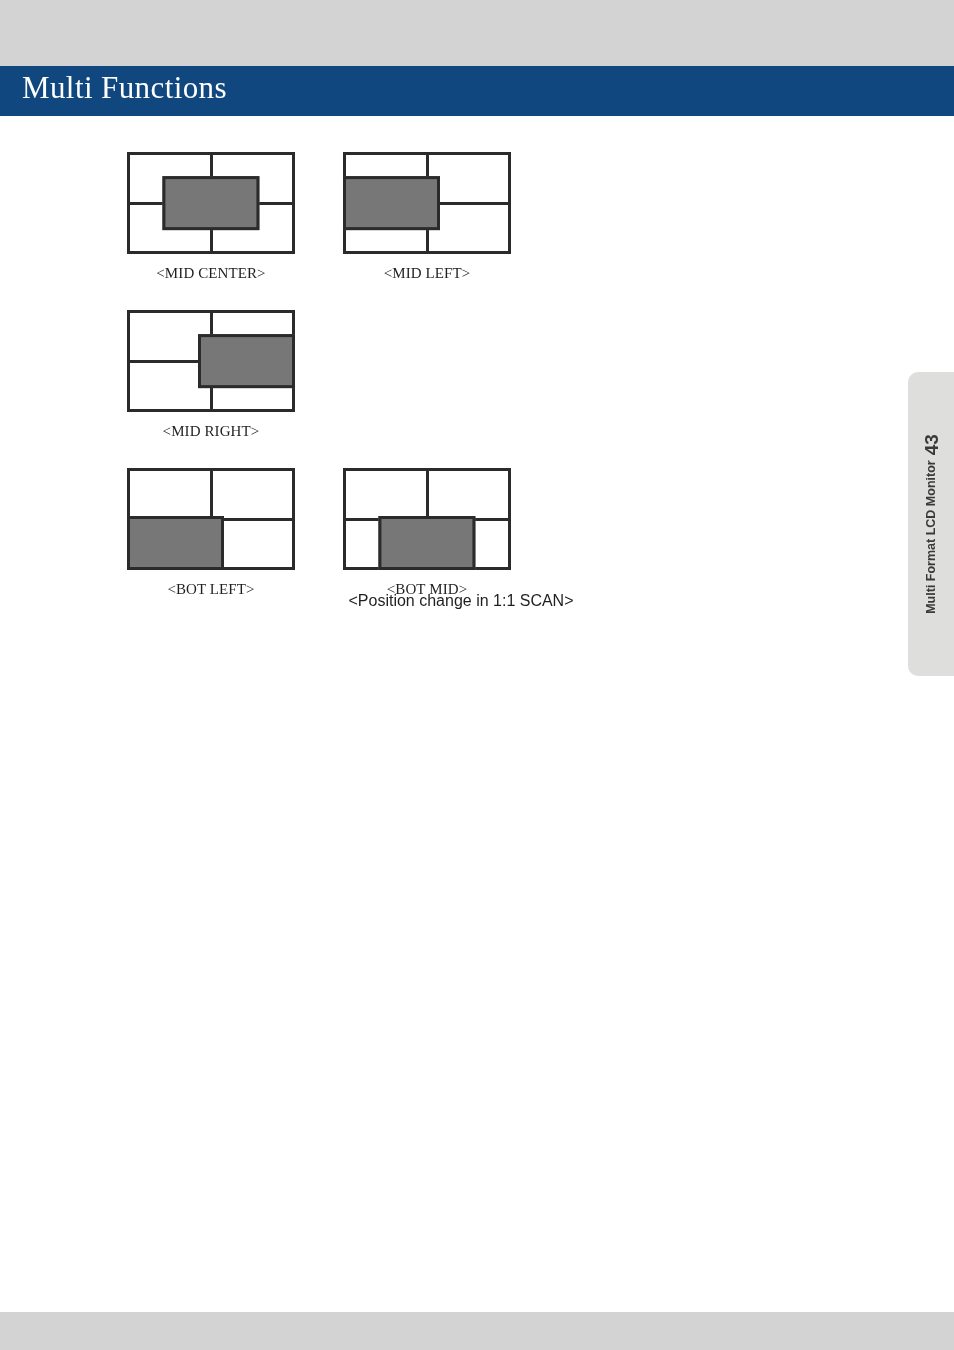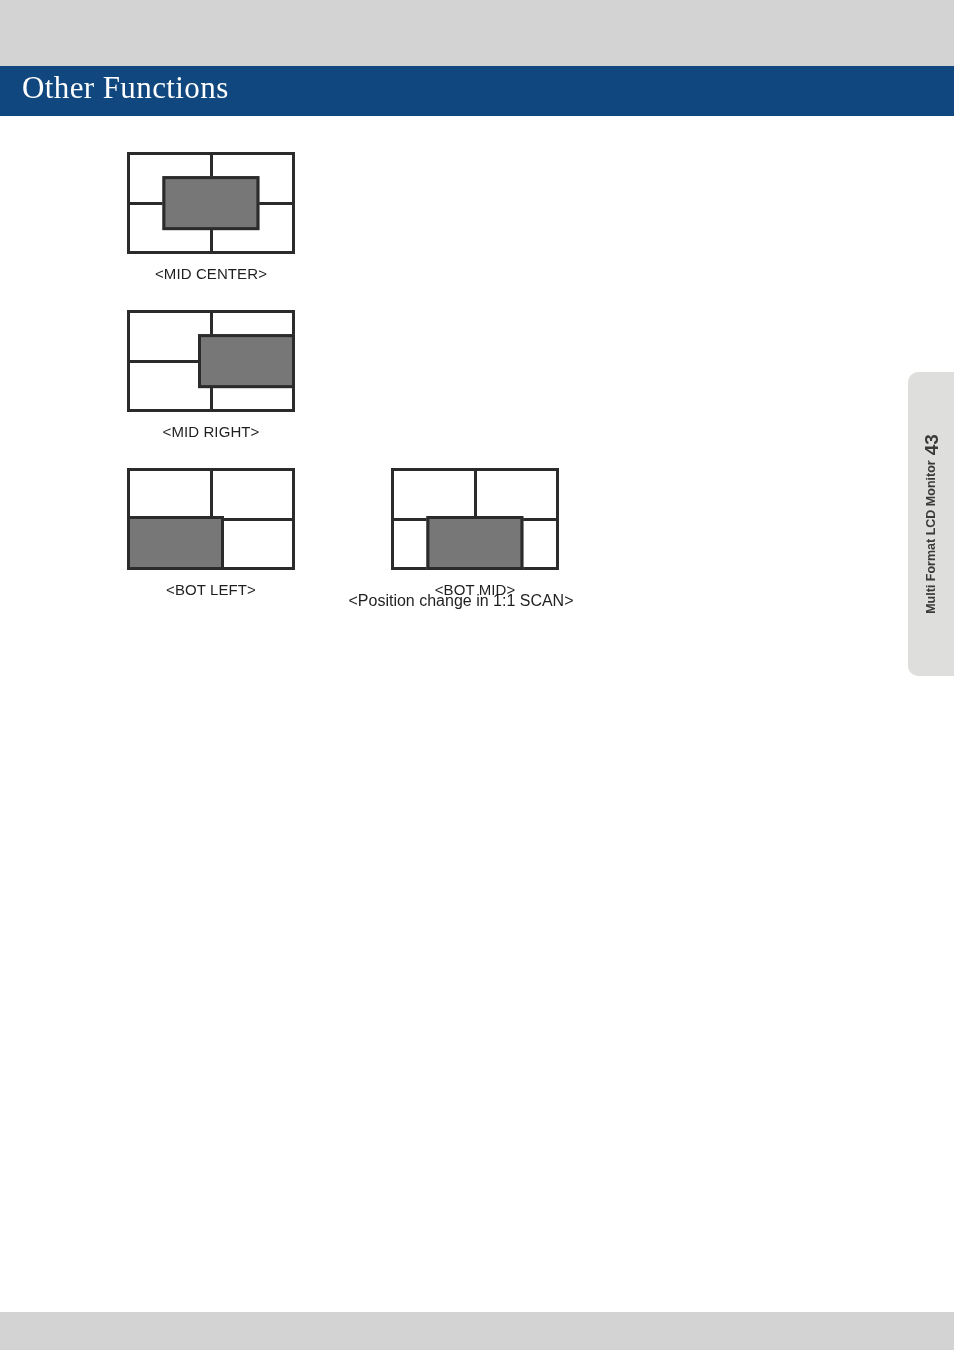--- a/index.html
+++ b/index.html
@@ -85,21 +85,22 @@
   .diagram-area {
     position: absolute;
     left: 0;
     top: 152px;
     width: 954px;
   }
   .diagram-row {
     display: flex;
     justify-content: flex-start;
     padding-left: 126px;
-    gap: 94px;
+    gap: 46px;
+    font-family: Liberation Serif, serif;
   }
   .diagram-cell {
     width: 170px;
     display: flex;
     flex-direction: column;
     align-items: center;
   }
   .diagram-box {
     position: relative;
     width: 168px;
@@ -166,40 +167,48 @@
     box-sizing: border-box;
   }
 </style>
 </head>
 <body>
 
 <div class="edge-band top"></div>
 <div class="edge-band bottom"></div>
 
 <div class="chapter-header">
-  <div class="chapter-title">Other Functions</div>
+  <div class="chapter-title">Multi Functions</div>
 </div>
 
 <div class="side-tab">
   <div class="side-tab-text">
     <span>Multi Format LCD Monitor</span>
     <span class="side-tab-number">43</span>
   </div>
 </div>
 
 <div class="diagram-area" id="diagram-area">
     <div class="diagram-row">
       <div class="diagram-cell">
         <div class="diagram-box">
           <div class="divider-v"></div>
           <div class="divider-h"></div>
           <div class="gray-block gx-center gy-mid"></div>
         </div>
         <div class="diagram-label">&lt;MID CENTER&gt;</div>
       </div>
+      <div class="diagram-cell">
+        <div class="diagram-box">
+          <div class="divider-v"></div>
+          <div class="divider-h"></div>
+          <div class="gray-block gx-left gy-mid"></div>
+        </div>
+        <div class="diagram-label">&lt;MID LEFT&gt;</div>
+      </div>
     </div>
     <div class="row-spacer"></div>
     <div class="diagram-row">
       <div class="diagram-cell">
         <div class="diagram-box">
           <div class="divider-v"></div>
           <div class="divider-h"></div>
           <div class="gray-block gx-right gy-mid"></div>
         </div>
         <div class="diagram-label">&lt;MID RIGHT&gt;</div>

